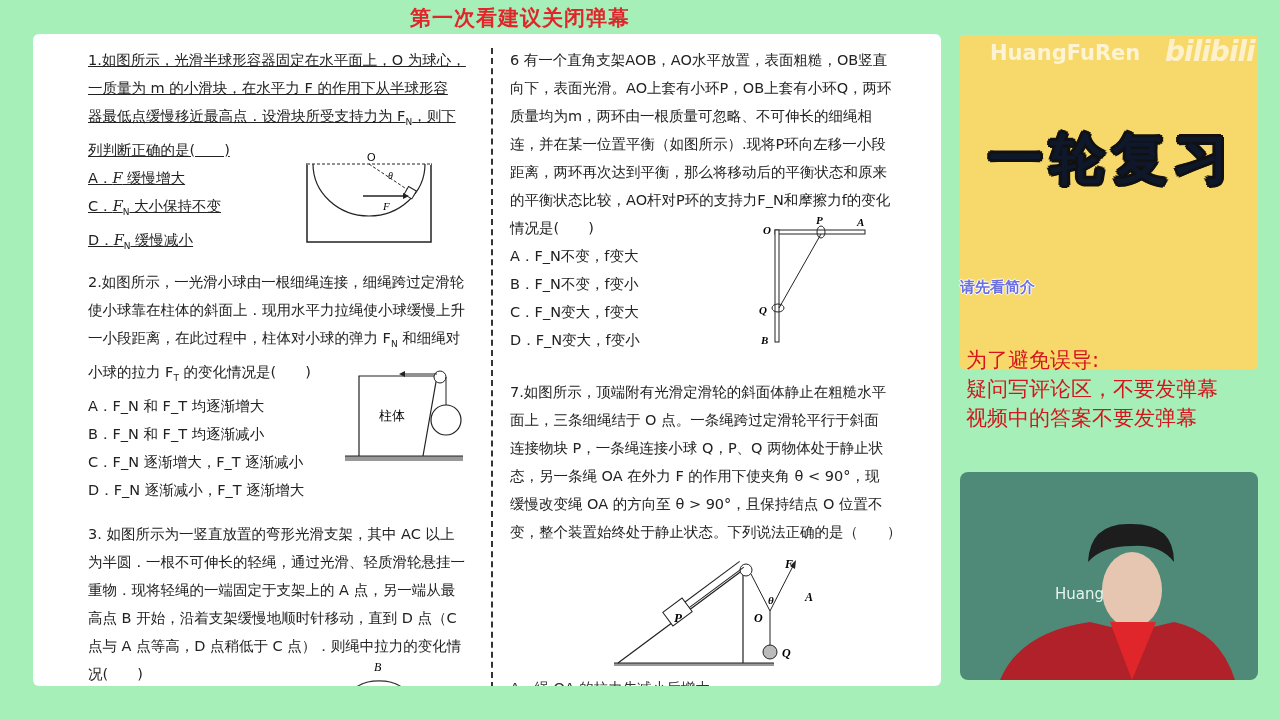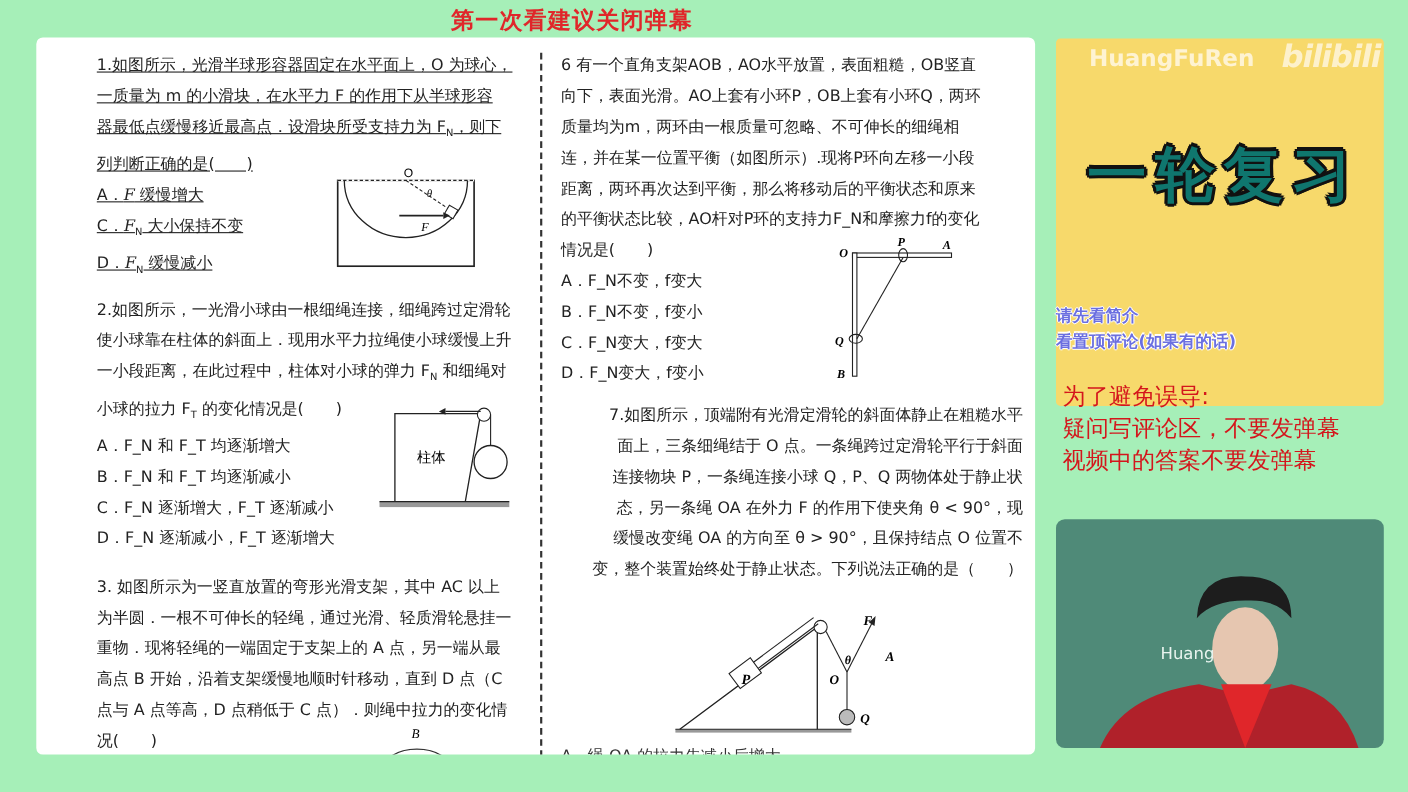--- a/index.html
+++ b/index.html
@@ -35,21 +35,21 @@
   .brand {
     position: absolute; left: 30px; top: 6px; color: #fff6de; font-size: 21px;
     font-weight: bold; opacity: 0.9;
   }
   .bili {
     position: absolute; left: 205px; top: 0px; color: #fff6de; font-size: 28px;
     font-weight: bold; font-style: italic; opacity: 0.85; letter-spacing: -1px;
   }
   .big-title {
     position: absolute; left: 10px; top: 88px; width: 285px; text-align: center;
-    font-size: 54px; font-weight: bold; color: #0f766e; letter-spacing: 8px;
+    font-size: 54px; font-weight: bold; color: #0f172a; letter-spacing: 8px;
     text-shadow: 3px 0 0 #111, -3px 0 0 #111, 0 3px 0 #111, 0 -3px 0 #111,
                  2px 2px 0 #111, -2px -2px 0 #111, 2px -2px 0 #111, -2px 2px 0 #111;
   }
   .note-blue {
     position: absolute; left: 0; top: 241px; font-size: 15px; line-height: 23px;
     color: #6b6fe0;
     text-shadow: 1px 0 0 #fff, -1px 0 0 #fff, 0 1px 0 #fff, 0 -1px 0 #fff;
     font-weight: bold;
   }
   .note-red {
@@ -149,21 +149,21 @@
     <text x="102" y="14" font-size="11" font-style="italic" font-weight="bold" font-family="Liberation Serif, serif">A</text>
     <text x="4" y="102" font-size="11" font-style="italic" font-weight="bold" font-family="Liberation Serif, serif">Q</text>
     <text x="6" y="132" font-size="11" font-style="italic" font-weight="bold" font-family="Liberation Serif, serif">B</text>
     <rect x="20" y="18" width="90" height="4" fill="#fff" stroke="#222"></rect>
     <rect x="20" y="18" width="4" height="112" fill="#fff" stroke="#222"></rect>
     <ellipse cx="66" cy="20" rx="4" ry="6" fill="none" stroke="#222"></ellipse>
     <ellipse cx="23" cy="96" rx="6" ry="4" fill="none" stroke="#222"></ellipse>
     <line x1="66" y1="22" x2="24" y2="96" stroke="#222"></line>
   </svg>
 
-  <div class="q" style="left:477px; top:330px; width:420px;text-align:right;">
+  <div class="q" style="left:477px; top:344px; width:420px;">
     <div class="ln">7.如图所示，顶端附有光滑定滑轮的斜面体静止在粗糙水平</div>
     <div class="ln">面上，三条细绳结于 O 点。一条绳跨过定滑轮平行于斜面</div>
     <div class="ln">连接物块 P，一条绳连接小球 Q，P、Q 两物体处于静止状</div>
     <div class="ln">态，另一条绳 OA 在外力 F 的作用下使夹角 θ &lt; 90°，现</div>
     <div class="ln">缓慢改变绳 OA 的方向至 θ &gt; 90°，且保持结点 O 位置不</div>
     <div class="ln">变，整个装置始终处于静止状态。下列说法正确的是（　　）</div>
   </div>
   <svg class="fig" style="left:575px; top:522px;" width="240" height="114">
     <rect x="6" y="107" width="160" height="3" fill="#999"></rect>
     <line x1="6" y1="107" x2="166" y2="107" stroke="#222"></line>
@@ -188,21 +188,20 @@
   </svg>
   <div class="q" style="left:477px; top:640px; color:#333;">A．绳 OA 的拉力先减小后增大</div>
 </div>
 
 <div class="side-card">
   <div class="brand">HuangFuRen</div>
   <div class="bili">bilibili</div>
   <div class="big-title">一轮复习</div>
   <div class="note-blue">
     <div>请先看简介</div>
-    <div>看置顶评论(如果有的话)</div>
   </div>
   <div class="note-red">
     <div>为了避免误导:</div>
     <div>疑问写评论区，不要发弹幕</div>
     <div>视频中的答案不要发弹幕</div>
   </div>
 </div>
 
 <div class="cam">
   <svg width="298" height="208">

